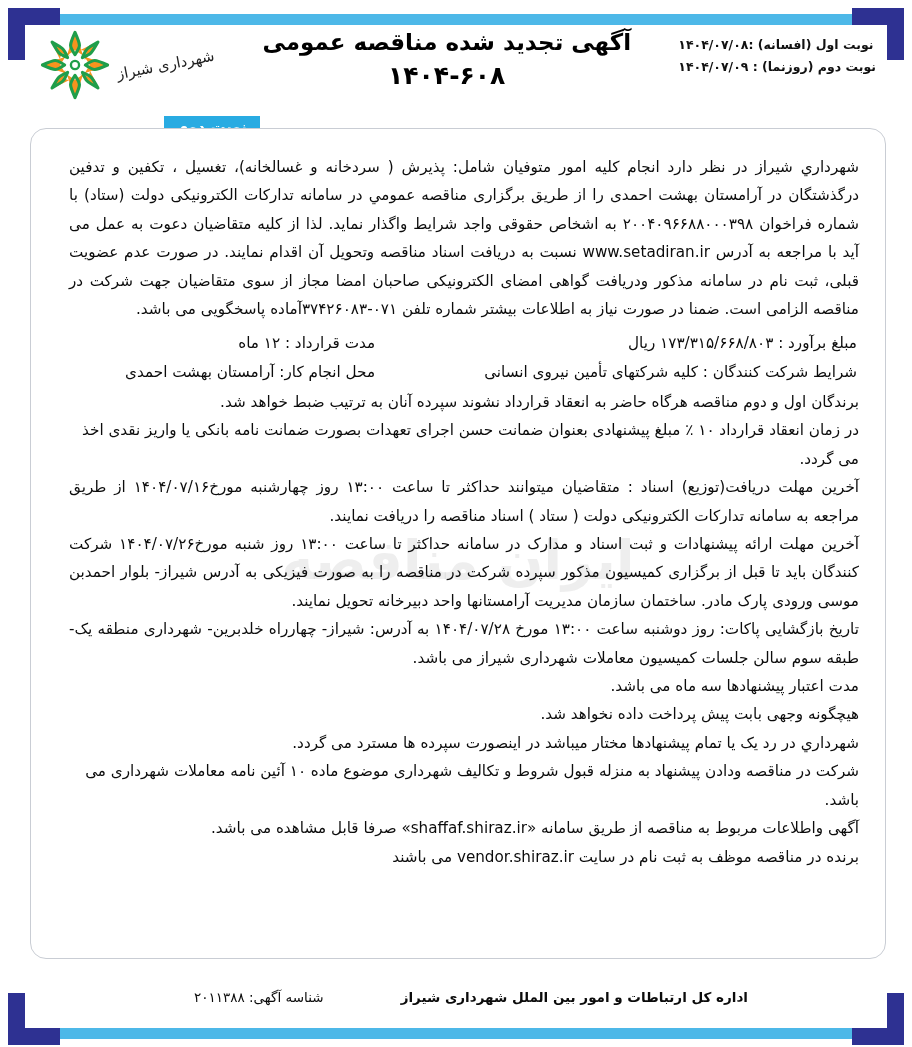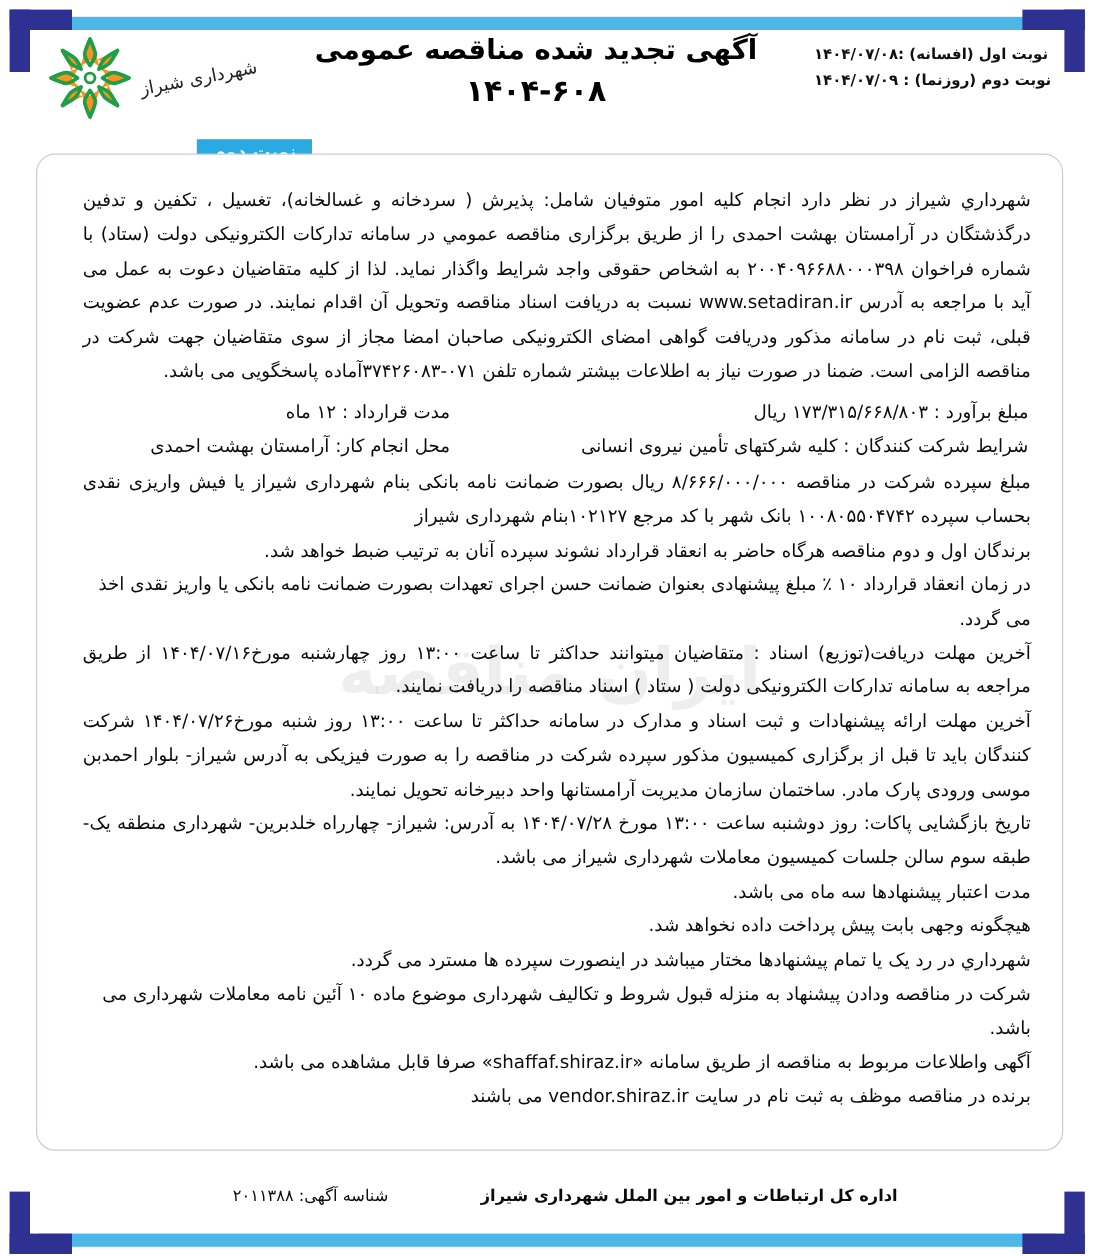--- a/index.html
+++ b/index.html
@@ -340,21 +340,20 @@
       <div class="info-row spaced">
         <div class="info-right">مبلغ برآورد : ۱۷۳/۳۱۵/۶۶۸/۸۰۳ ریال</div>
         <div class="info-left">مدت قرارداد : ۱۲ ماه</div>
       </div>
 
       <div class="info-row">
         <div class="info-right">شرایط شرکت کنندگان : کلیه شرکتهای تأمین نیروی انسانی</div>
         <div class="info-left">محل انجام کار: آرامستان بهشت احمدی</div>
       </div>
 
-      <p class="para justify">مبلغ سپرده شرکت در مناقصه ۸/۶۶۶/۰۰۰/۰۰۰ ریال بصورت ضمانت نامه بانکی بنام شهرداری شیراز یا فیش واریزی نقدی بحساب سپرده ۱۰۰۸۰۵۵۰۴۷۴۲ بانک شهر با کد مرجع ۱۰۲۱۲۷بنام شهرداری شیراز</p>
 
       <p class="para right">برندگان اول و دوم مناقصه هرگاه حاضر به انعقاد قرارداد نشوند سپرده آنان به ترتیب ضبط خواهد شد.</p>
 
       <p class="para right">در زمان انعقاد قرارداد ۱۰ ٪ مبلغ پیشنهادی  بعنوان  ضمانت حسن  اجرای تعهدات  بصورت ضمانت نامه بانکی یا واریز نقدی اخذ می گردد.</p>
 
       <p class="para justify">آخرین مهلت دریافت(توزیع) اسناد : متقاضیان میتوانند حداکثر تا ساعت ۱۳:۰۰ روز چهارشنبه مورخ۱۴۰۴/۰۷/۱۶ از طریق مراجعه به سامانه تدارکات  الکترونیکی دولت ( ستاد ) اسناد مناقصه را دریافت نمایند.</p>
 
       <p class="para justify">آخرین مهلت ارائه پیشنهادات و ثبت اسناد و مدارک در سامانه حداکثر تا ساعت ۱۳:۰۰ روز شنبه مورخ۱۴۰۴/۰۷/۲۶ شرکت کنندگان باید تا قبل از برگزاری کمیسیون مذکور سپرده شرکت در مناقصه را به صورت فیزیکی به آدرس شیراز- بلوار احمدبن موسی ورودی پارک مادر. ساختمان سازمان مدیریت آرامستانها واحد دبیرخانه تحویل نمایند.</p>
 
       <p class="para justify">تاریخ بازگشایی پاکات: روز دوشنبه  ساعت ۱۳:۰۰ مورخ ۱۴۰۴/۰۷/۲۸ به آدرس:  شیراز-  چهارراه خلدبرین-  شهرداری منطقه یک- طبقه سوم سالن جلسات کمیسیون معاملات شهرداری شیراز  می باشد.</p>

